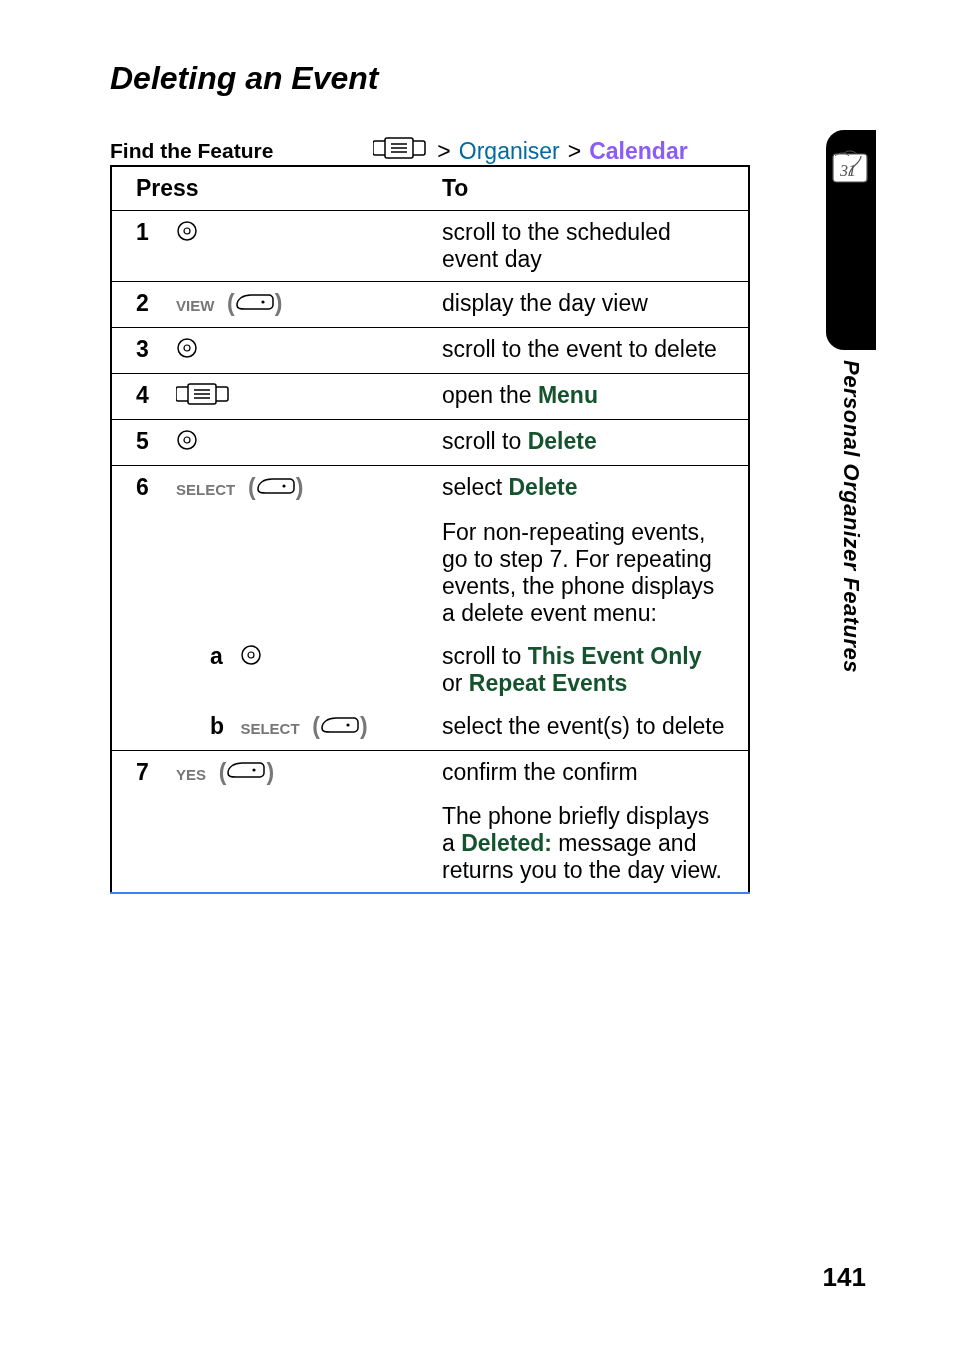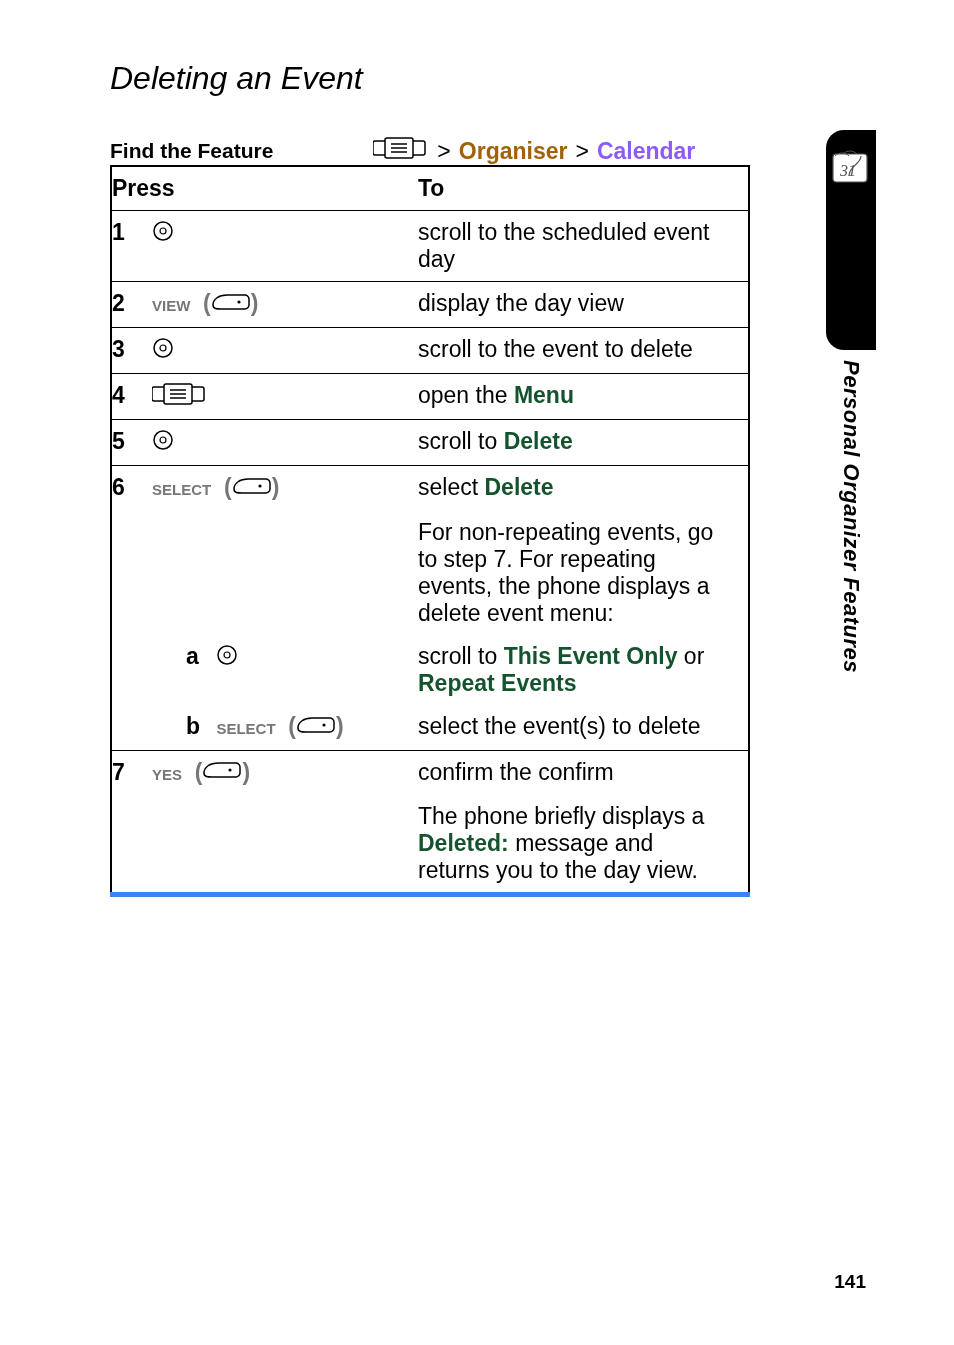--- a/index.html
+++ b/index.html
@@ -14,41 +14,41 @@
   }
   .page {
     position: relative;
     width: 954px;
     height: 1345px;
     box-sizing: border-box;
     padding: 60px 100px 40px 110px;
   }
   h1.title {
     font-size: 32px;
-    font-weight: normal;
+    font-weight: bold;
     font-style: italic;
     margin: 0 0 40px 0;
   }
   .find-row {
     display: flex;
     align-items: center;
     gap: 100px;
   }
   .find-label {
     font-size: 21px;
     font-weight: bold;
   }
   .find-path {
     font-size: 23px;
     display: flex;
     align-items: center;
     gap: 8px;
   }
   .find-path .gt { font-weight: normal; }
-  .find-path .crumb1 { font-weight: bold; color: #a16207; }
+  .find-path .crumb1 { font-weight: normal; color: #0369a1; }
   .find-path .crumb2 { font-weight: bold; color: #8b5cf6; }
 
   table.steps {
     border-collapse: collapse;
     width: 640px;
     font-size: 23px;
   }
   table.steps th {
     text-align: left;
     font-weight: bold;
@@ -60,29 +60,29 @@
   table.steps td {
     vertical-align: top;
     padding: 8px 6px;
   }
   tr.sep td {
     border-top: 1px solid #000;
   }
   table.steps th:first-child,
   table.steps td:first-child {
     border-left: 2px solid #000;
-    padding-left: 0;
+    padding-left: 24px;
   }
   table.steps th:last-child,
   table.steps td:last-child {
     border-right: 2px solid #000;
     padding-right: 21px;
   }
   tr.last td {
-    border-bottom: 5px solid #3b82f6;
+    border-bottom: 2px solid #3b82f6;
   }
   td.num {
     font-weight: bold;
     width: 28px;
   }
   td.press {
     width: 220px;
     font-weight: bold;
     color: #777;
     white-space: nowrap;
@@ -136,21 +136,21 @@
     font-weight: bold;
     font-size: 22px;
     writing-mode: vertical-rl;
     color: #000;
     letter-spacing: 0.5px;
   }
   .page-number {
     position: absolute;
     right: 88px;
     bottom: 52px;
-    font-size: 19px;
+    font-size: 26px;
     font-weight: bold;
   }
 </style>
 </head>
 <body>
 
 <svg width="0" height="0" style="position:absolute">
   <defs>
     <g id="menu-key-icon">
       <rect x="0" y="4" width="52" height="14" rx="2" fill="#fff" stroke="#000" stroke-width="1.5"></rect>

